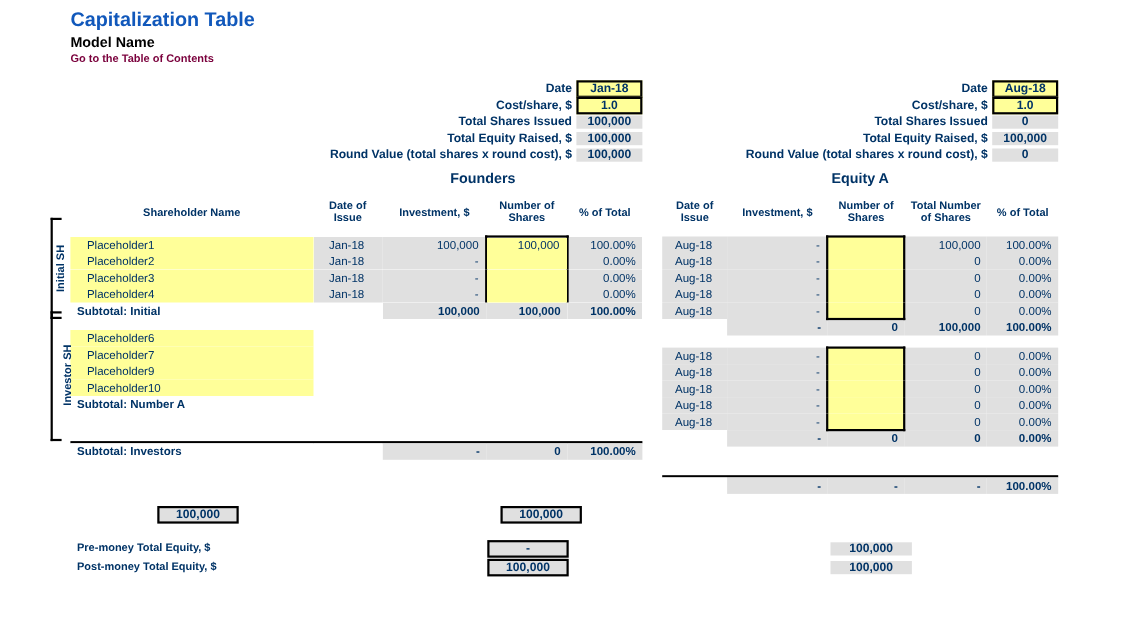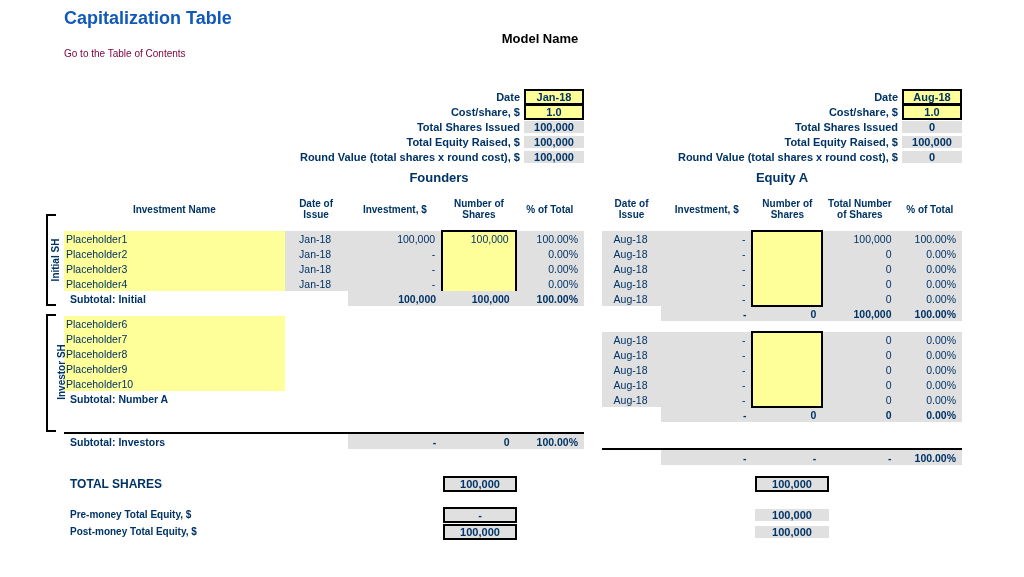--- a/index.html
+++ b/index.html
@@ -6,22 +6,22 @@
   body {
     font-family: Arial, sans-serif;
     font-size: 11px;
     margin: 0;
     padding: 8px 8px 8px 64px;
     background: white;
     color: #003366;
     width: 1024px;
   }
   .title { font-size: 18px; font-weight: bold; color: #1158bb; margin-bottom: 2px; }
-  .subtitle { font-size: 13px; font-weight: bold; color: #000; margin-bottom: 2px; text-align: center; }
-  .toc-link { font-size: 10px; font-weight: normal; color: #7a003c; margin-bottom: 30px; }
+  .subtitle { font-size: 13px; font-weight: bold; color: #000; margin-bottom: 2px; }
+  .toc-link { font-size: 10px; font-weight: bold; color: #7a003c; margin-bottom: 14px; }
   .summary-rows { margin-bottom: 6px; }
   .summary-row { display: flex; justify-content: flex-end; align-items: center; height: 15px; }
   .summary-label { font-weight: bold; color: #003366; text-align: right; padding-right: 4px; }
   .summary-val { width: 60px; text-align: center; font-weight: bold; color: #003366; }
   .summary-val.yellow { background: #ffff99; border: 2px solid #000; }
   .summary-val.gray { background: #e0e0e0; }
   .round-label { text-align: center; font-weight: bold; font-size: 13px; color: #003366; margin: 4px 0 2px; }
   table { border-collapse: collapse; width: 100%; }
   th { color: #003366; font-weight: bold; font-size: 10px; text-align: center; padding: 2px; vertical-align: middle; height: 44px; }
   td { padding: 0 4px; height: 15px; font-size: 10.5px; }
@@ -40,21 +40,21 @@
   .side-box-border {
     position: absolute;
     left: -18px;
     top: 0;
     width: 10px;
     height: 100%;
     border-top: 2px solid #000;
     border-left: 2px solid #000;
     border-bottom: 2px solid #000;
   }
-  .name-cell { background: #ffff99; color: #003366; font-weight: normal; padding-left: 2px;}
+  .name-cell { background: #ffff99; color: #003366; font-weight: normal; padding-left: 15px;}
   .data-cell { background: #e0e0e0; text-align: right; color: #003366; padding-right: 6px; }
   .data-cell.center { text-align: center; }
   .shares-cell { background: #ffff99; text-align: right; padding-right: 6px; }
   .thick-lr { border-left: 2px solid #000; border-right: 2px solid #000; }
   .thick-top { border-top: 2px solid #000; }
   .thick-bottom { border-bottom: 2px solid #000; }
   .subtotal-row td { font-weight: bold; background: white; }
   .subtotal-gray { background: #e0e0e0 !important; font-weight: bold; text-align: right; padding-right: 6px;}
   .subtotal-label { font-weight: bold; padding-left: 6px; color: #003366; margin-top: 47px;}
   .left-table { flex: 0 0 520px; }
@@ -106,21 +106,21 @@
     <table>
       <colgroup>
           <col style="width:210px">
           <col style="width:60px">
           <col style="width:90px">
           <col style="width:70px">
           <col style="width:65px">
         </colgroup>
       <thead>
         <tr>
-          <th>Investment Name</th>
+          <th>Shareholder Name</th>
           <th>Date of Issue</th>
           <th>Investment, $</th>
           <th>Number of Shares</th>
           <th>% of Total</th>
         </tr>
       </thead>
       <tbody class="side-label-wrap">
         <tr>
             <td class="name-cell">Placeholder1</td>
             <td class="data-cell center">Jan-18</td>
@@ -176,27 +176,20 @@
       <tbody>
         <tr>
             <td class="name-cell">Placeholder6</td>
             <td></td>
             <td></td>
             <td></td>
             <td></td>
           </tr>
         <tr>
             <td class="name-cell">Placeholder7</td>
-            <td></td>
-            <td></td>
-            <td></td>
-            <td></td>
-          </tr>
-        <tr>
-            <td class="name-cell">Placeholder8</td>
             <td></td>
             <td></td>
             <td></td>
             <td></td>
           </tr>
         <tr>
             <td class="name-cell">Placeholder9</td>
             <td></td>
             <td></td>
             <td></td>
@@ -403,21 +396,20 @@
             <td class="subtotal-gray">-</td>
             <td class="subtotal-gray">100.00%</td>
           </tr>
     </tbody>
       </table>
   </div>
 </div>
 
 <div class="totals-section">
   <div class="tot-row">
-    <div class="tot-label tot-big">TOTAL SHARES</div>
     <div class="tot-spacer-left"></div>
     <div class="tot-box outlined">100,000</div>
     <div class="tot-spacer-inter"></div>
     <div class="tot-box outlined">100,000</div>
   </div>
   <div style="height:14px"></div>
   <div class="tot-row">
     <div class="tot-label">Pre-money Total Equity, $</div>
     <div class="tot-spacer-left"></div>
     <div class="tot-box outlined">-</div>

